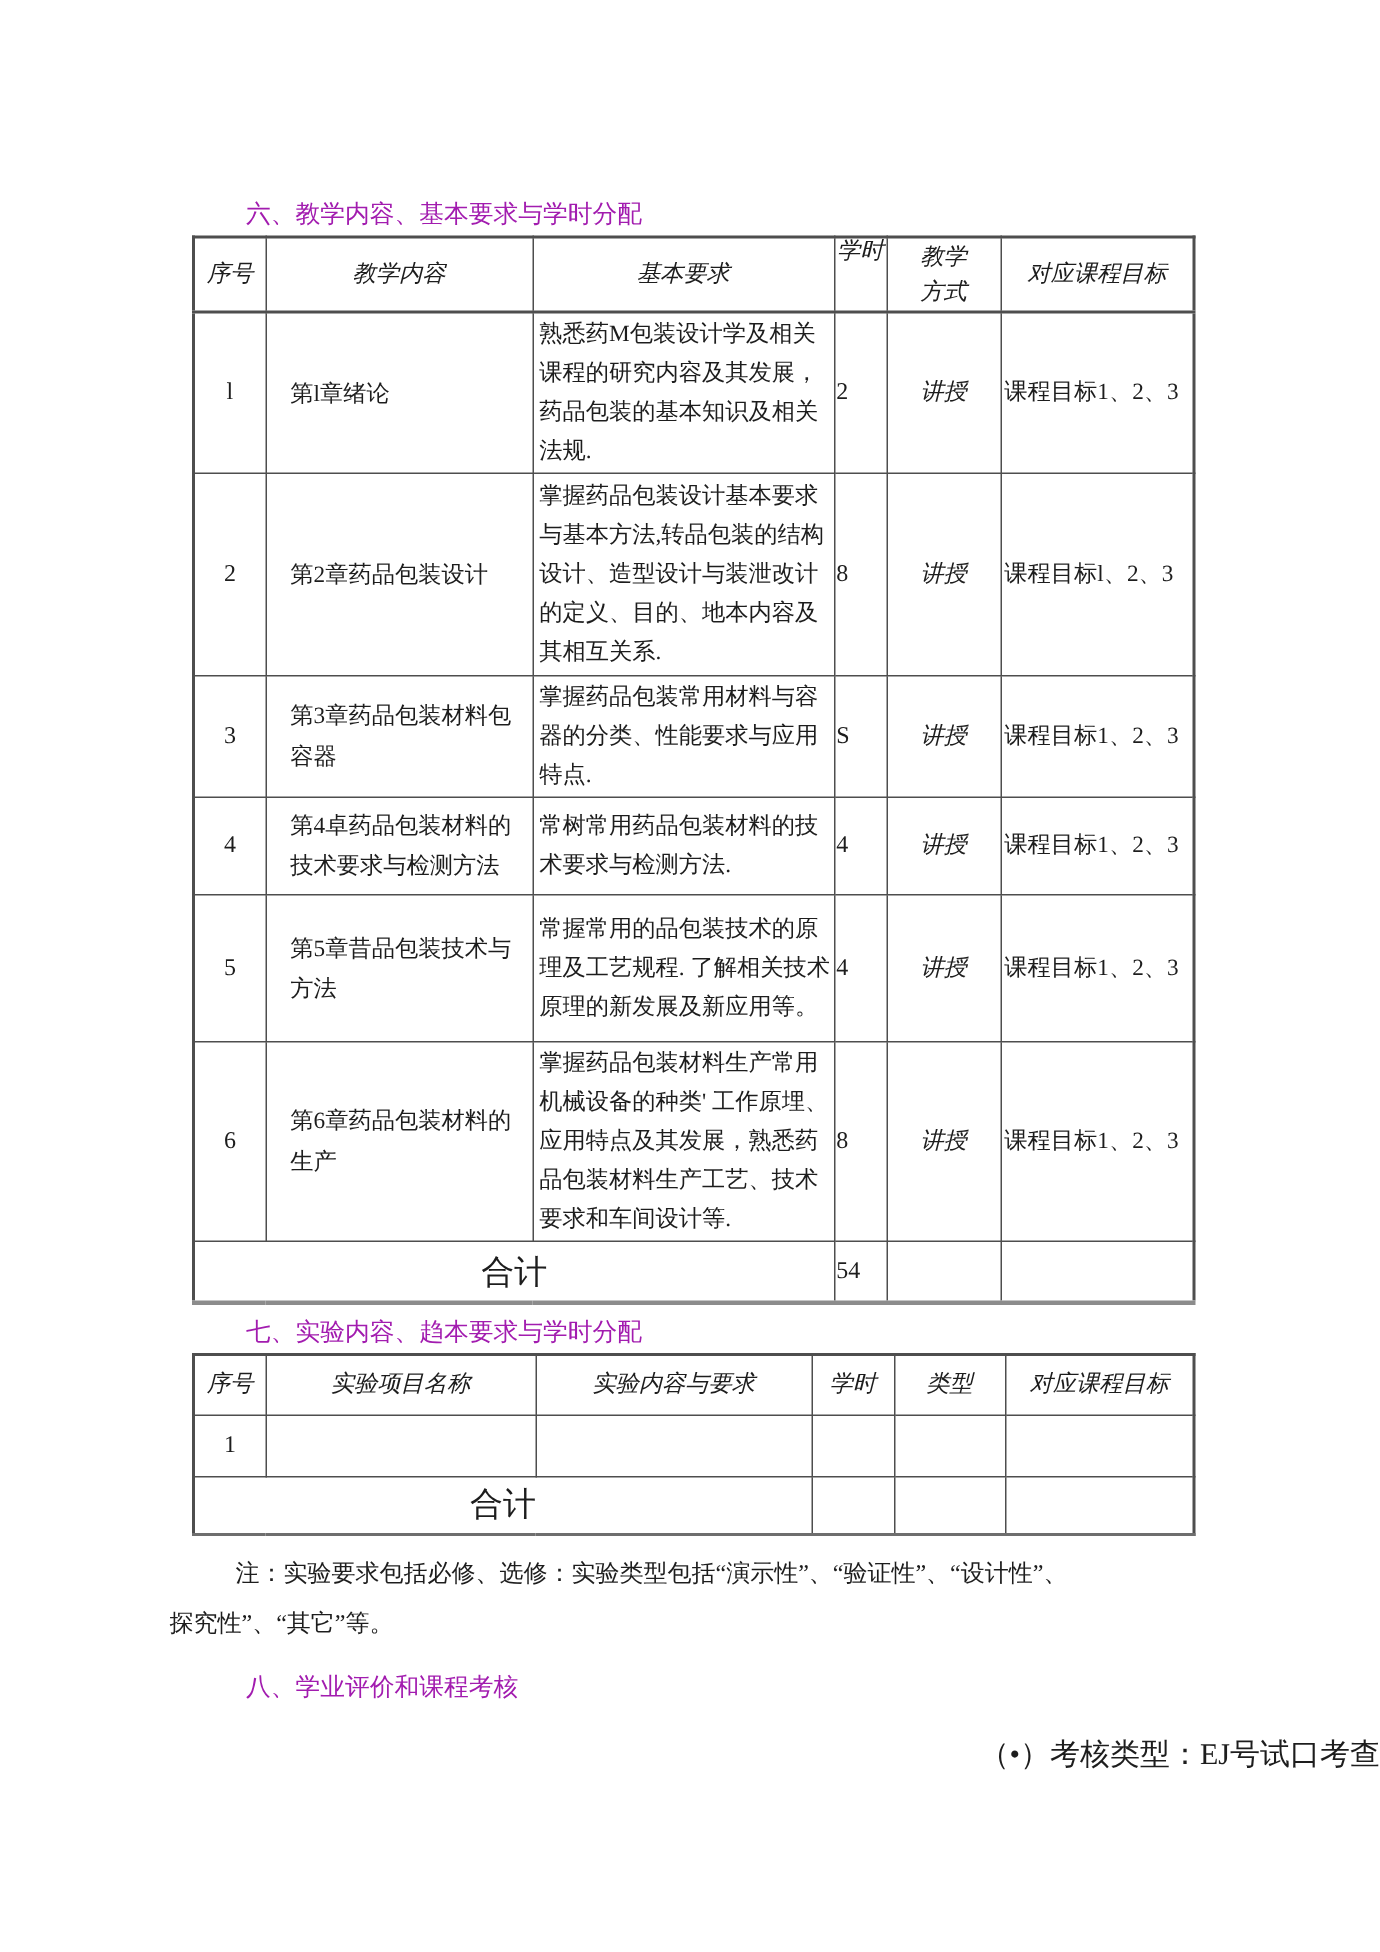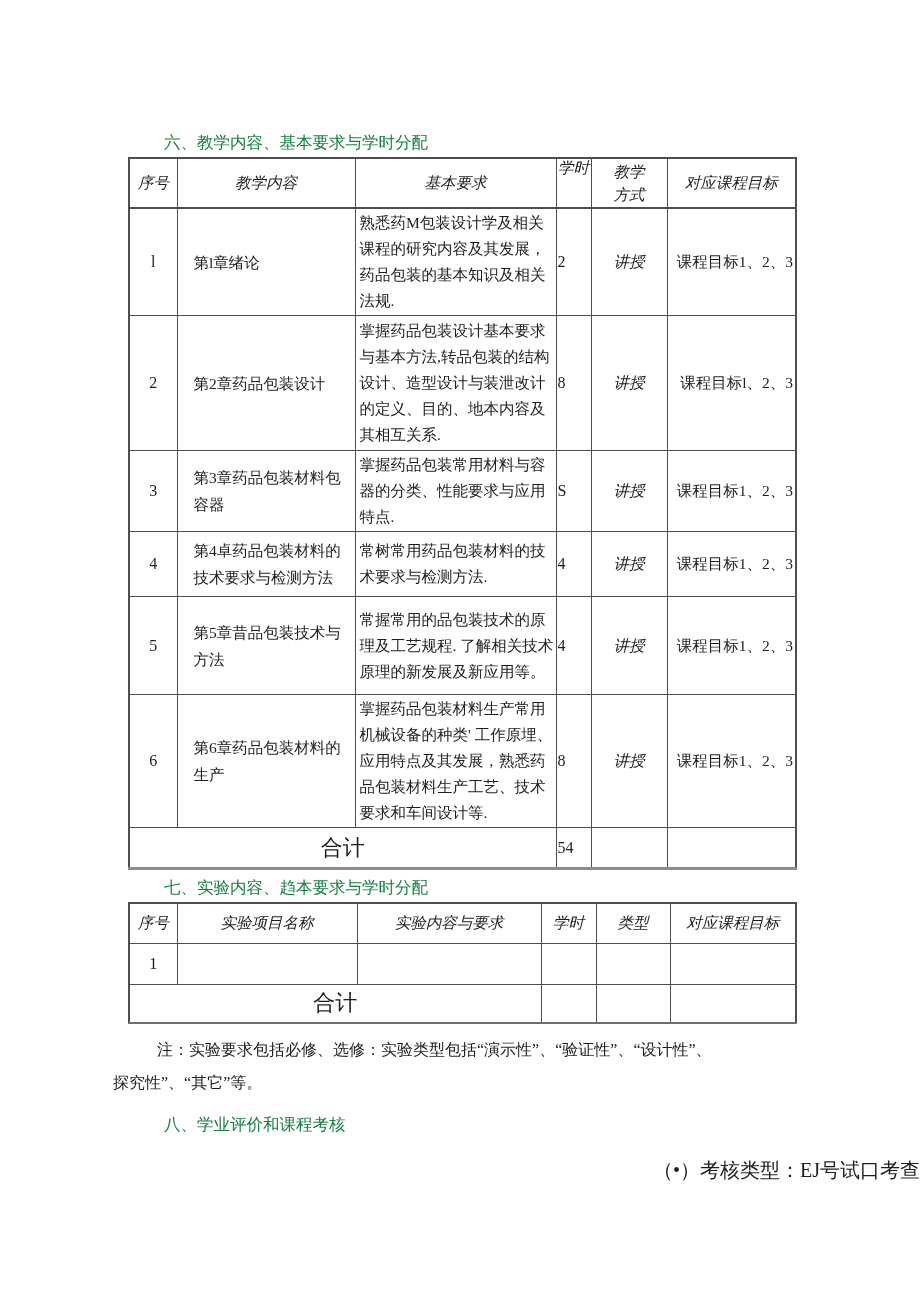--- a/index.html
+++ b/index.html
@@ -10,21 +10,21 @@
     box-sizing:border-box;
     padding-top:132px;
     font-family:"Liberation Serif","DejaVu Serif",serif;
     color:#1d1d1d;
     overflow:hidden;
   }
   .heading{
     margin:0 0 0 164px;
     font-size:16.5px;
     line-height:22px;
-    color:#15803d;
+    color:#a21caf;
   }
   table{
     border-collapse:collapse;
     table-layout:fixed;
     margin-left:128px;
     width:667px;
     border:2px solid #4e4e4e;
   }
   .t1{margin-top:3px;border-bottom:3px solid #8c8c8c;}
   .t2{margin-top:3px;border-bottom:2px solid #6e6e6e;}
@@ -40,21 +40,21 @@
   }
   th{text-align:center;font-style:italic;}
   .t1 .hdr{height:50px;border-bottom:2px solid #4e4e4e;}
   .th-hours{vertical-align:top;line-height:16px;padding:1px 0 0 0;}
   .th-method{white-space:pre-line;line-height:23px;}
   .c-no{text-align:center;font-size:16px;}
   .c-content{text-align:left;padding-left:16px;line-height:27px;}
   .c-req{text-align:left;padding:1px 1px 1px 4px;line-height:26px;}
   .c-hours{text-align:left;padding-left:1px;font-size:16px;}
   .c-method{text-align:center;font-style:italic;}
-  .c-target{text-align:right;padding-left:2px;white-space:nowrap;font-size:15.5px;}
+  .c-target{text-align:left;padding-left:2px;white-space:nowrap;font-size:15.5px;}
   .total-label{text-align:center;font-size:22px;}
   .note{
     margin:9px 0 0 113px;
     width:700px;
     font-size:16px;
     line-height:33px;
     text-indent:44px;
   }
   .note .line2{display:block;text-indent:0;}
   .h8{margin-top:15px;}

